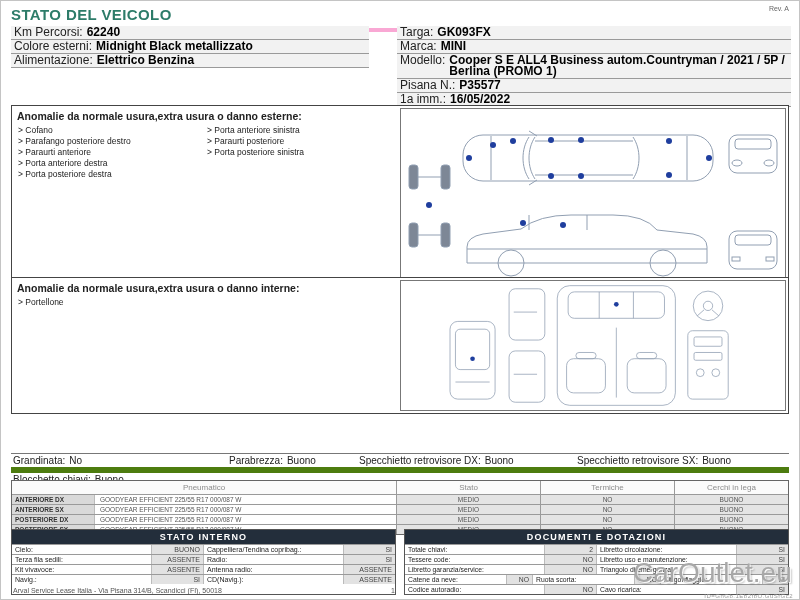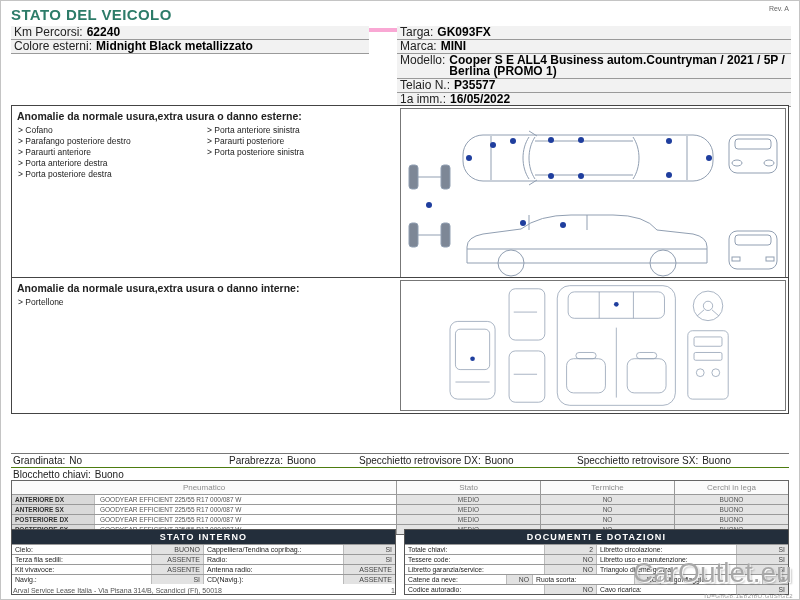--- a/index.html
+++ b/index.html
@@ -25,21 +25,21 @@
   #ext{top:104px;height:204px;}
   #int{top:276px;height:137px;}
   .atitle{font-weight:bold;font-size:10.5px;padding:4px 5px 2px;}
   .alists{display:flex;padding:1px 6px;gap:6px;font-size:8.5px;line-height:11px;color:#222;}
   .alists ul{list-style:none;margin:0;padding:0;width:183px;}
   .diag{position:absolute;top:2px;right:2px;bottom:2px;width:386px;border:1px solid #777;background:#fff;box-sizing:border-box;}
   .dsvg{width:100%;height:100%;}
 
   
   .summary{position:absolute;left:10px;top:452px;width:778px;border-top:1px solid #777;font-size:10px;}
-  .srow{display:flex;border-bottom:1px solid #4d7c0f;padding:1px 2px;height:11px;align-items:center;}
+  .srow{display:flex;border-bottom:6px solid #4d7c0f;padding:1px 2px;height:11px;align-items:center;}
   .sp{display:flex;}
   .sp .lb{margin-right:4px;}
   .w1{width:216px;} .w2{width:130px;} .w3{width:218px;} .w4{flex:1;}
 
   
   .tires{position:absolute;left:10px;top:479px;width:778px;border:1px solid #666;box-sizing:border-box;}
   .trow{display:flex;align-items:flex-start;}
   .trow + .trow{border-top:1px solid #9a9a9a;}
   .thead > div{color:#8d8d8d;font-size:8px;text-align:center;padding:2px 0;background:#fbfbfb;}
   .h-pn{width:384px;} .h-st{width:143px;border-left:1px solid #9a9a9a;}
@@ -84,36 +84,40 @@
   <div class="info">
     <div class="col-l">
       <div class="irow">
         <span class="lb">Km Percorsi:</span>
         <span class="vl">62240</span>
       </div>
       <div class="irow">
         <span class="lb">Colore esterni:</span>
         <span class="vl">Midnight Black metallizzato</span>
       </div>
+      <div class="irow">
+        <span class="lb">Alimentazione:</span>
+        <span class="vl">Elettrico Benzina</span>
+      </div>
     </div>
     <div class="col-r">
       <div class="irow">
         <span class="lb">Targa:</span>
         <span class="vl">GK093FX</span>
       </div>
       <div class="irow">
         <span class="lb">Marca:</span>
         <span class="vl">MINI</span>
       </div>
       <div class="irow">
         <span class="lb">Modello:</span>
         <span class="vl">Cooper S E ALL4 Business autom.Countryman / 2021 / 5P / Berlina (PROMO 1)</span>
       </div>
       <div class="irow">
-        <span class="lb">Telaio N.:</span>
+        <span class="lb">Pisana N.:</span>
         <span class="vl">P35577</span>
       </div>
       <div class="irow">
         <span class="lb">1a imm.:</span>
         <span class="vl">16/05/2022</span>
       </div>
     </div>
   </div>
 
   <div class="abox" id="ext">

